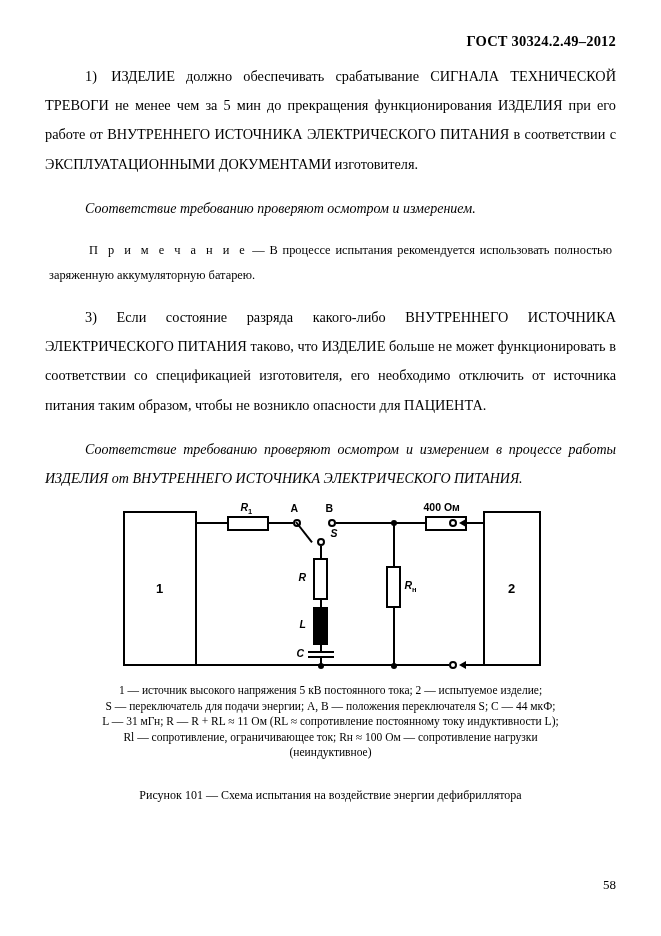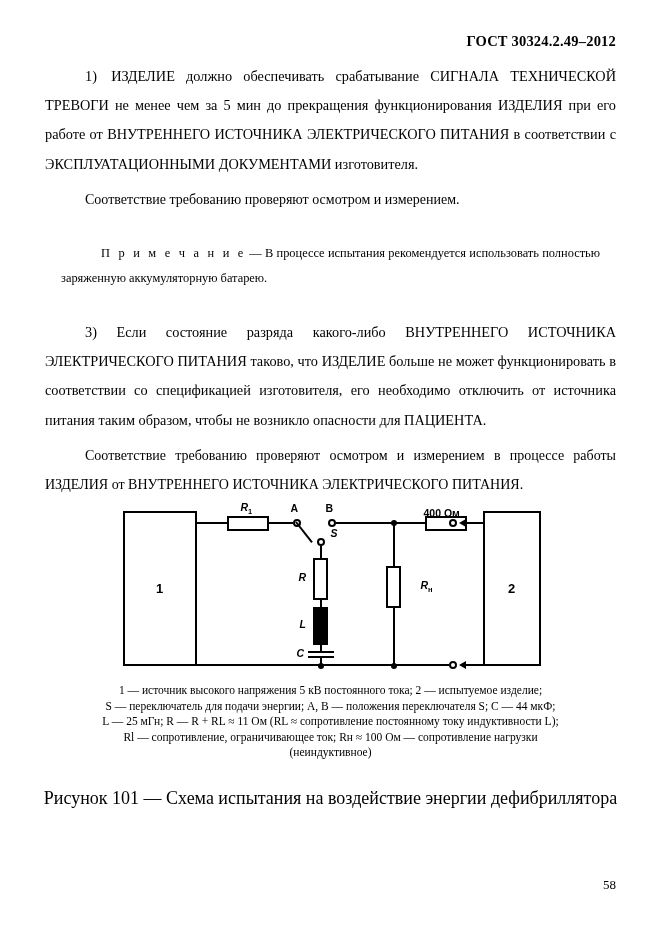--- a/index.html
+++ b/index.html
@@ -47,27 +47,29 @@
 
   p.just {
     margin: 0 0 0 0;
     text-align: justify;
     text-justify: inter-word;
     font-size: 14.3px;
     line-height: 29.2px;
     text-indent: 40px;
   }
   p.just.ital {
+    font-style: italic;
     font-size: 14px;
+    margin-top: 9px;
   }
   p.spacer-sm { height: 11px; margin: 0; }
   p.spacer-xs { height: 6px; margin: 0; }
 
   p.note {
-    margin: 16px;
+    margin: 4px;
     text-align: justify;
     font-size: 12.4px;
     line-height: 25px;
     text-indent: 40px;
   }
   .note-title {
     letter-spacing: 2.6px;
   }
 
   
@@ -179,21 +181,21 @@
     box-sizing: border-box;
   }
   .caption div { white-space: nowrap; }
 
   .figtitle {
     position: absolute;
     left: 0;
     top: 788px;
     width: 661px;
     text-align: center;
-    font-size: 18px;
+    font-size: 12px;
   }
 
   .pagenum {
     position: absolute;
     right: 45px;
     top: 877px;
     font-size: 13px;
   }
 </style>
 </head>
@@ -251,44 +253,44 @@
 
       <div class="cap-plate" style="left:195px; top:148px;"></div>
       <div class="cap-plate" style="left:195px; top:153px;"></div>
       <div class="lbl" style="left:184px; top:144px;">C</div>
       <div class="wire wv" style="left:207px; top:155px; height:8px;"></div>
       <div class="dot" style="left:205px; top:160px;"></div>
 
       <div class="dot" style="left:278px; top:17px;"></div>
       <div class="wire wv" style="left:280px; top:19px; height:44px;"></div>
       <div class="res res-v" style="left:273px; top:63px;"></div>
-      <div class="lbl" style="left:308px; top:76px;">R<sub>н</sub></div>
+      <div class="lbl" style="left:292px; top:76px;">R<sub>н</sub></div>
       <div class="wire wv" style="left:280px; top:105px; height:58px;"></div>
       <div class="dot" style="left:278px; top:160px;"></div>
 
       <div class="wire wh" style="left:280px; top:19px; width:32px;"></div>
       <div class="res res-h" style="left:312px; top:13px;"></div>
-      <div class="lbl up" style="left:311px; top:-2px; font-weight:bold;margin-top:6px;">400 Ом</div>
+      <div class="lbl up" style="left:311px; top:-2px; font-weight:bold;">400 Ом</div>
       <div class="wire wh" style="left:354px; top:19px; width:14px;"></div>
       <div class="term" style="left:336px; top:16px; left:336px;"></div>
       <div class="arrow" style="left:346px; top:16px;"></div>
       <div class="wire wh" style="left:352px; top:19px; width:18px;"></div>
 
       <div class="wire wh" style="left:84px; top:161px; width:252px;"></div>
       <div class="term" style="left:336px; top:158px;"></div>
       <div class="arrow" style="left:346px; top:158px;"></div>
       <div class="wire wh" style="left:352px; top:161px; width:18px;"></div>
 
     </div>
   </div>
 
   <div class="caption">
     <div>1 — источник высокого напряжения 5 кВ постоянного тока; 2 — испытуемое изделие;</div>
     <div>S — переключатель для подачи энергии; A, B — положения переключателя S; C — 44 мкФ;</div>
-    <div>L — 25 мГн; R — R + RL ≈ 11 Ом (RL ≈ сопротивление постоянному току индуктивности L);</div>
+    <div>L — 31 мГн; R — R + RL ≈ 11 Ом (RL ≈ сопротивление постоянному току индуктивности L);</div>
     <div>Rl — сопротивление, ограничивающее ток; Rн ≈ 100 Ом — сопротивление нагрузки</div>
     <div>(неиндуктивное)</div>
   </div>
 
   <div class="figtitle">Рисунок 101 — Схема испытания на воздействие энергии дефибриллятора</div>
 
   <div class="pagenum">58</div>
 
 </div>
 

